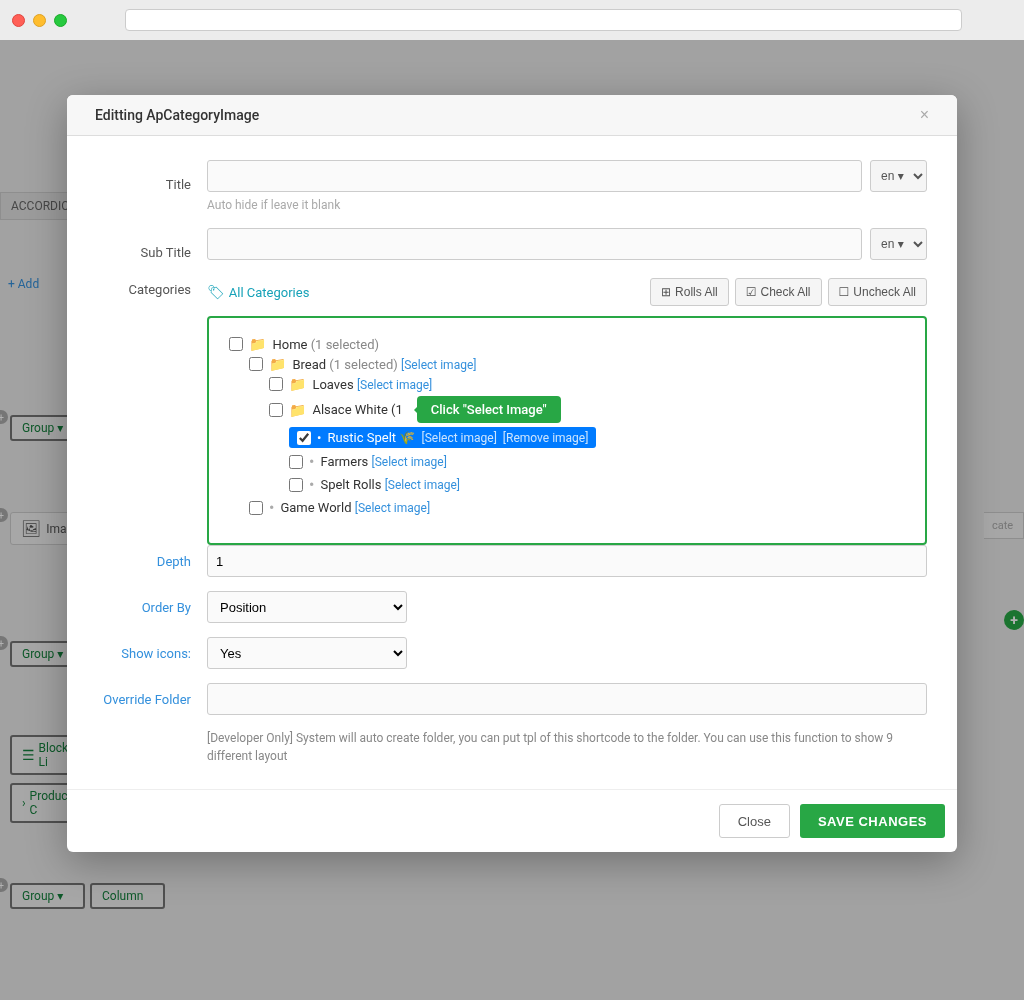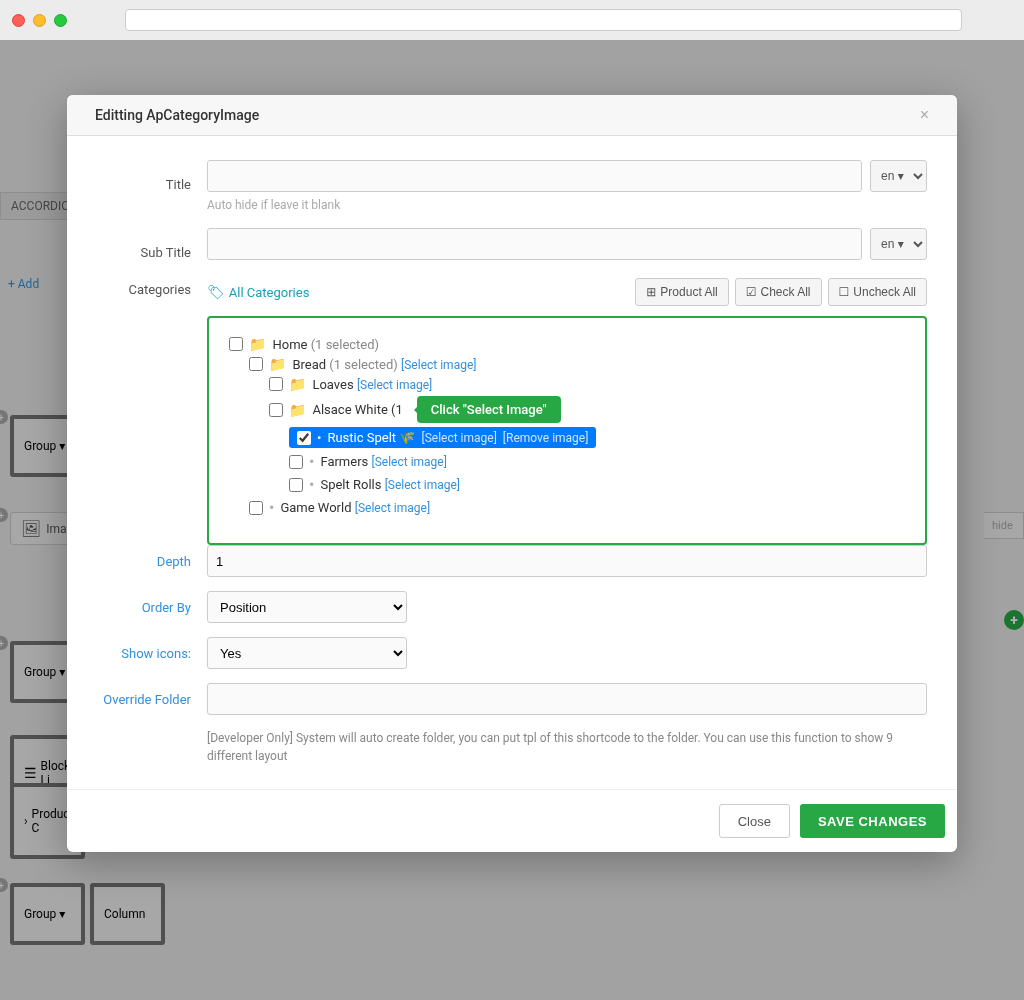--- a/index.html
+++ b/index.html
@@ -360,25 +360,25 @@
     .bg-add {
       position: absolute;
       top: 237px;
       left: 8px;
       font-size: 12px;
       color: #3490dc;
     }
     .bg-group {
       position: absolute;
       background: #f0f0f0;
-      border: 4px solid #737373;
-      border-radius: 3px;
-      padding: 20px 10px;
-      font-size: 12px;
-      color: #000000;
+      border: 2px solid #737373;
+      border-radius: 3px;
+      padding: 4px 10px;
+      font-size: 12px;
+      color: #15803d;
     }
     .bg-images {
       position: absolute;
       background: #f0f0f0;
       border: 1px solid #ccc;
       border-radius: 3px;
       padding: 6px 10px;
       font-size: 12px;
       color: #555;
       display: flex;
@@ -457,21 +457,21 @@
   <div class="bg-group" style="top:843px; left:90px; width:75px;">
     <span>Column</span>
   </div>
 
   <div style="position:absolute; left:-6px; top:370px; width:14px; height:14px; background:#aaa; border-radius:50%; display:flex; align-items:center; justify-content:center; color:white; font-size:10px;">+</div>
   <div style="position:absolute; left:-6px; top:468px; width:14px; height:14px; background:#aaa; border-radius:50%; display:flex; align-items:center; justify-content:center; color:white; font-size:10px;">+</div>
   <div style="position:absolute; left:-6px; top:596px; width:14px; height:14px; background:#aaa; border-radius:50%; display:flex; align-items:center; justify-content:center; color:white; font-size:10px;">+</div>
   <div style="position:absolute; left:-6px; top:838px; width:14px; height:14px; background:#aaa; border-radius:50%; display:flex; align-items:center; justify-content:center; color:white; font-size:10px;">+</div>
 
   <div class="right-cate" style="top:472px; width:40px; right:0;">
-    <span style="font-size:11px; color:#aaa;">hide</span>
+    <span style="font-size:11px; color:#aaa;">cate</span>
   </div>
 
   <div class="plus-circle" style="top:570px; right:0px;">+</div>
 
   <div class="modal-overlay">
     <div class="modal">
 
       <div class="modal-header">
         <span class="modal-title">Editting ApCategoryImage</span>
         <button class="modal-close">×</button>
@@ -504,21 +504,21 @@
           <div class="categories-label">Categories</div>
           <div class="categories-content">
             <div class="categories-toolbar">
               <a href="#" class="all-categories-link">
                 <span class="tag-icon">🏷</span>
                 <span>All Categories</span>
               </a>
               <div class="cat-buttons">
                 <button class="cat-btn">
                   <span>⊞</span>
-                  <span>Product All</span>
+                  <span>Rolls All</span>
                 </button>
                 <button class="cat-btn">
                   <span>☑</span>
                   <span>Check All</span>
                 </button>
                 <button class="cat-btn">
                   <span>☐</span>
                   <span>Uncheck All</span>
                 </button>
               </div>

